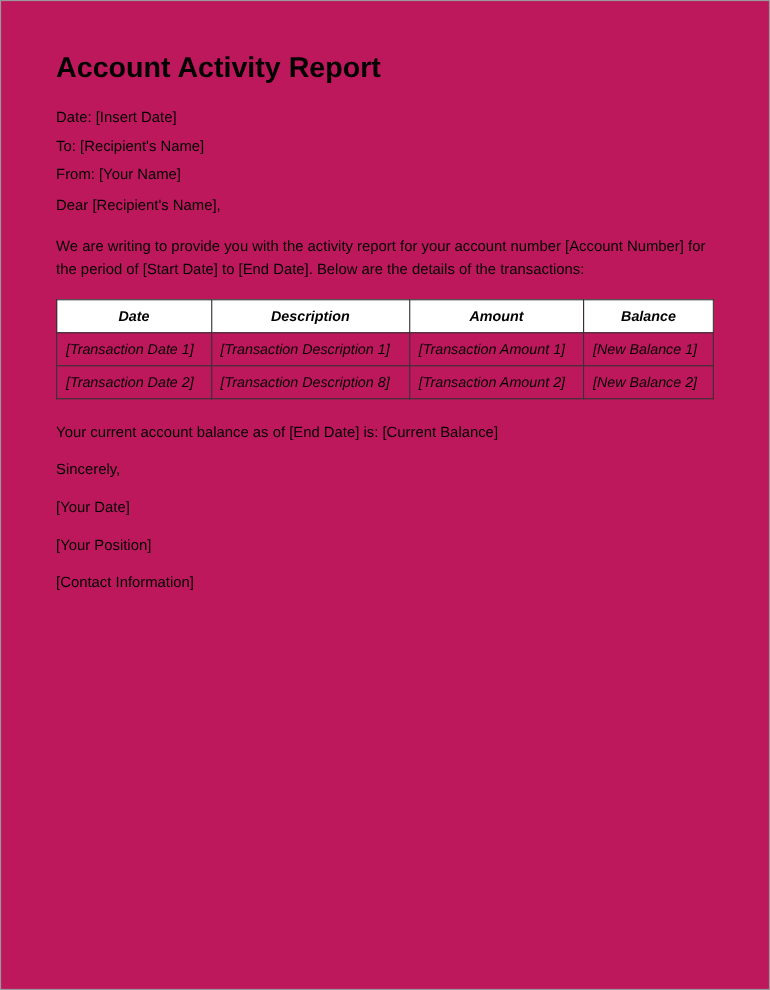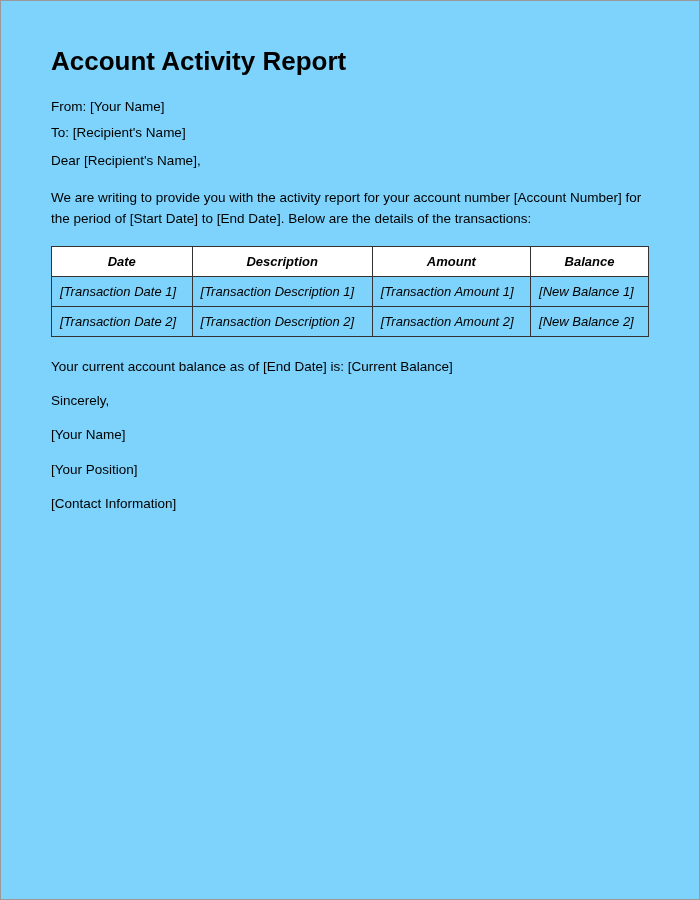--- a/index.html
+++ b/index.html
@@ -13,21 +13,21 @@
       display: flex;
       justify-content: center;
       align-items: center;
       min-height: 100vh;
       font-family: Georgia, 'Times New Roman', serif;
     }
 
     .page {
       width: 700px;
       min-height: 900px;
-      background: #7dd3fc;
+      background: #be185d;
       border: 1px solid #999;
       padding: 45px 50px 28px 50px;
       position: relative;
     }
 
     .report-title {
       font-size: 26px;
       font-weight: bold;
       margin-bottom: 22px;
       font-family: Arial, sans-serif;
@@ -82,22 +82,23 @@
       line-height: 1.5;
     }
   </style>
 </head>
 <body>
 
 <div class="page">
 
   <div class="report-title">Account Activity Report</div>
 
+  <p class="meta-line">Date: [Insert Date]</p>
+  <p class="meta-line">To: [Recipient's Name]</p>
   <p class="meta-line">From: [Your Name]</p>
-  <p class="meta-line">To: [Recipient's Name]</p>
   <p class="body-para">Dear [Recipient's Name],</p>
 
   <p class="body-para">We are writing to provide you with the activity report for your account number [Account Number] for the period of [Start Date] to [End Date]. Below are the details of the transactions:</p>
 
   <table class="transactions-table">
     <thead>
       <tr>
         <th>Date</th>
         <th>Description</th>
         <th>Amount</th>
@@ -106,28 +107,28 @@
     </thead>
     <tbody id="table-body">
     <tr>
           <td>[Transaction Date 1]</td>
           <td>[Transaction Description 1]</td>
           <td>[Transaction Amount 1]</td>
           <td>[New Balance 1]</td>
         </tr>
         <tr>
           <td>[Transaction Date 2]</td>
-          <td>[Transaction Description 2]</td>
+          <td>[Transaction Description 8]</td>
           <td>[Transaction Amount 2]</td>
           <td>[New Balance 2]</td>
         </tr>
       </tbody>
   </table>
 
   <div class="footer-lines">
     <p class="footer-line">Your current account balance as of [End Date] is: [Current Balance]</p>
     <p class="footer-line">Sincerely,</p>
-    <p class="footer-line">[Your Name]</p>
+    <p class="footer-line">[Your Date]</p>
     <p class="footer-line">[Your Position]</p>
     <p class="footer-line">[Contact Information]</p>
   </div>
 
 </div>
 
 </body></html>

